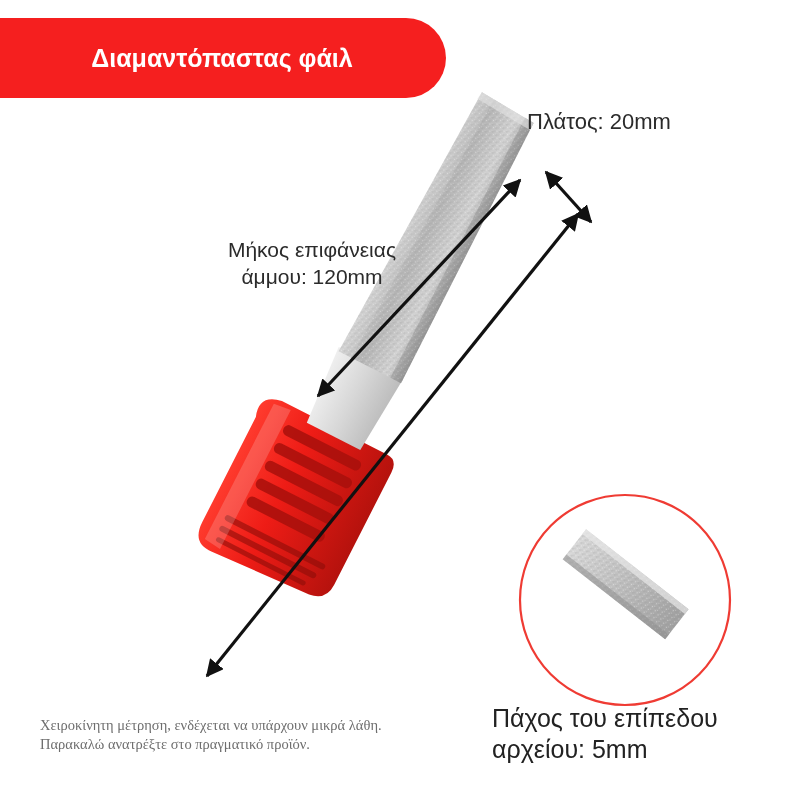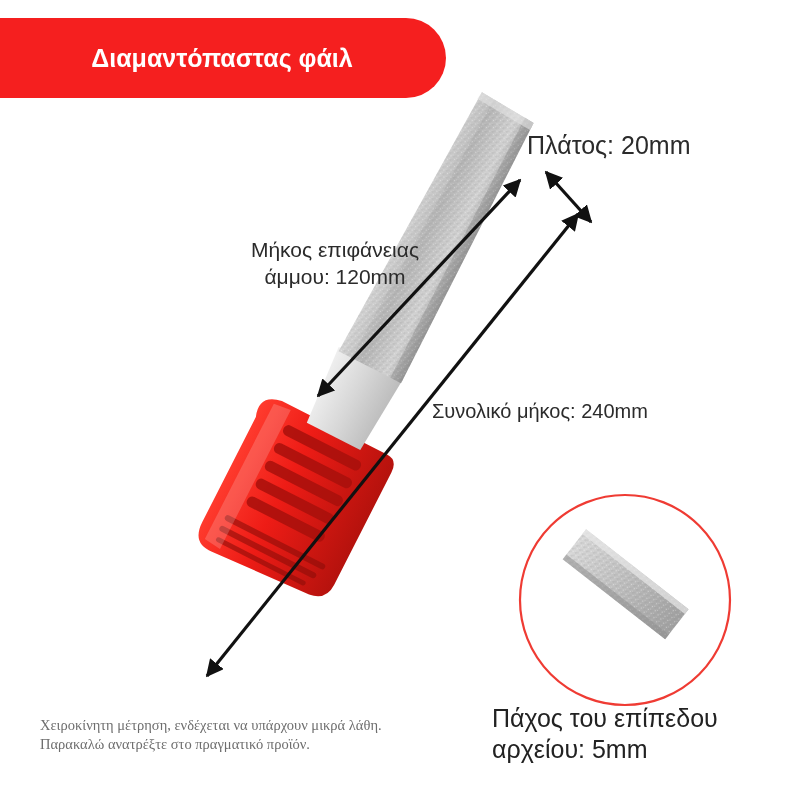--- a/index.html
+++ b/index.html
@@ -49,30 +49,29 @@
   .label {
     position: absolute;
     color: #2b2b2b;
     font-size: 21px;
     line-height: 27px;
     white-space: nowrap;
   }
 
   #label-width {
     left: 527px;
-    top: 132px;
-    font-size: 25px;
+    top: 108px;
+    font-size: 22px;
   }
   #label-sandlen {
     left: 222px;
     top: 236px;
     text-align: center;
     width: 180px;
     white-space: normal;
-    margin-left: 23px;
   }
   #label-total {
     left: 432px;
     top: 398px;
     font-size: 20px;
   }
   #label-thickness {
     left: 492px;
     top: 703px;
     width: 270px;
@@ -210,18 +209,17 @@
         <rect x="560" y="565" width="130" height="38" fill="url(#bladeGrad2)"></rect>
         <rect x="560" y="565" width="130" height="38" fill="url(#grit)" opacity="0.9"></rect>
         <rect x="560" y="565" width="130" height="6" fill="#e8e8e8" opacity="0.7"></rect>
         <rect x="560" y="597" width="130" height="6" fill="#8f8f8f" opacity="0.55"></rect>
       </g>
     </g>
   </svg>
 
   <div class="label" id="label-width">Πλάτος: 20mm</div>
   <div class="label" id="label-sandlen">Μήκος επιφάνειας άμμου: 120mm</div>
-  <div class="label" id="label-total">Συνολικό μήκος: 240mm</div>
   <div class="label" id="label-thickness">Πάχος του επίπεδου αρχείου: 5mm</div>
 
   <div class="disclaimer">Χειροκίνητη μέτρηση, ενδέχεται να υπάρχουν μικρά λάθη. Παρακαλώ ανατρέξτε στο πραγματικό προϊόν.</div>
 
 </div>
 
 </body></html>

